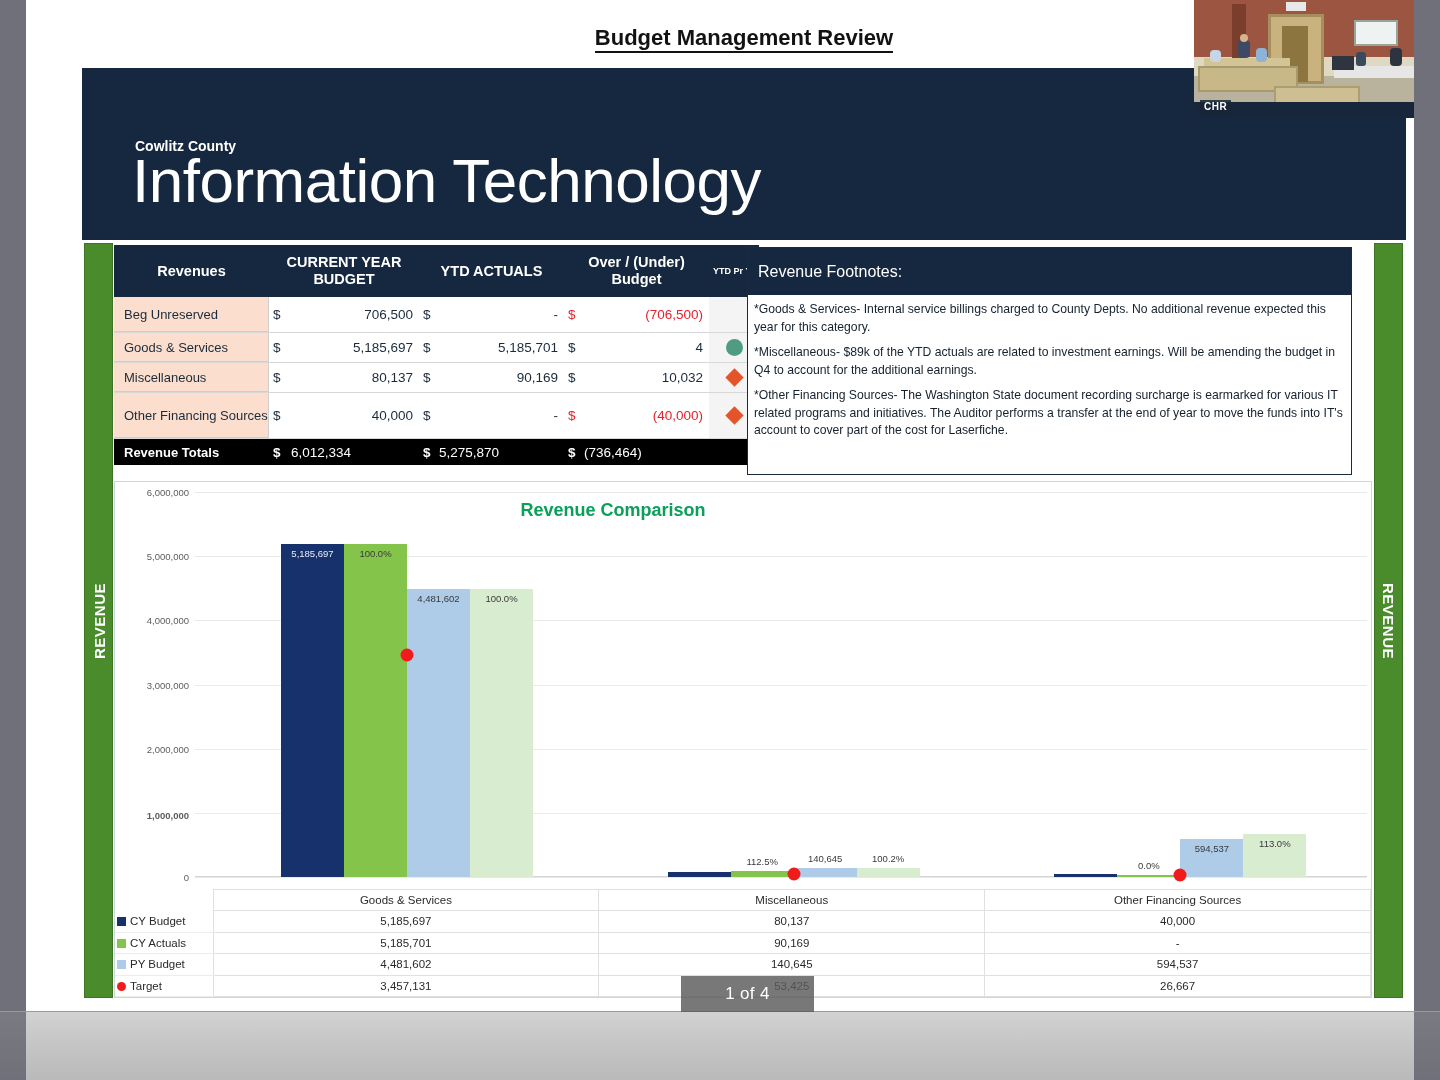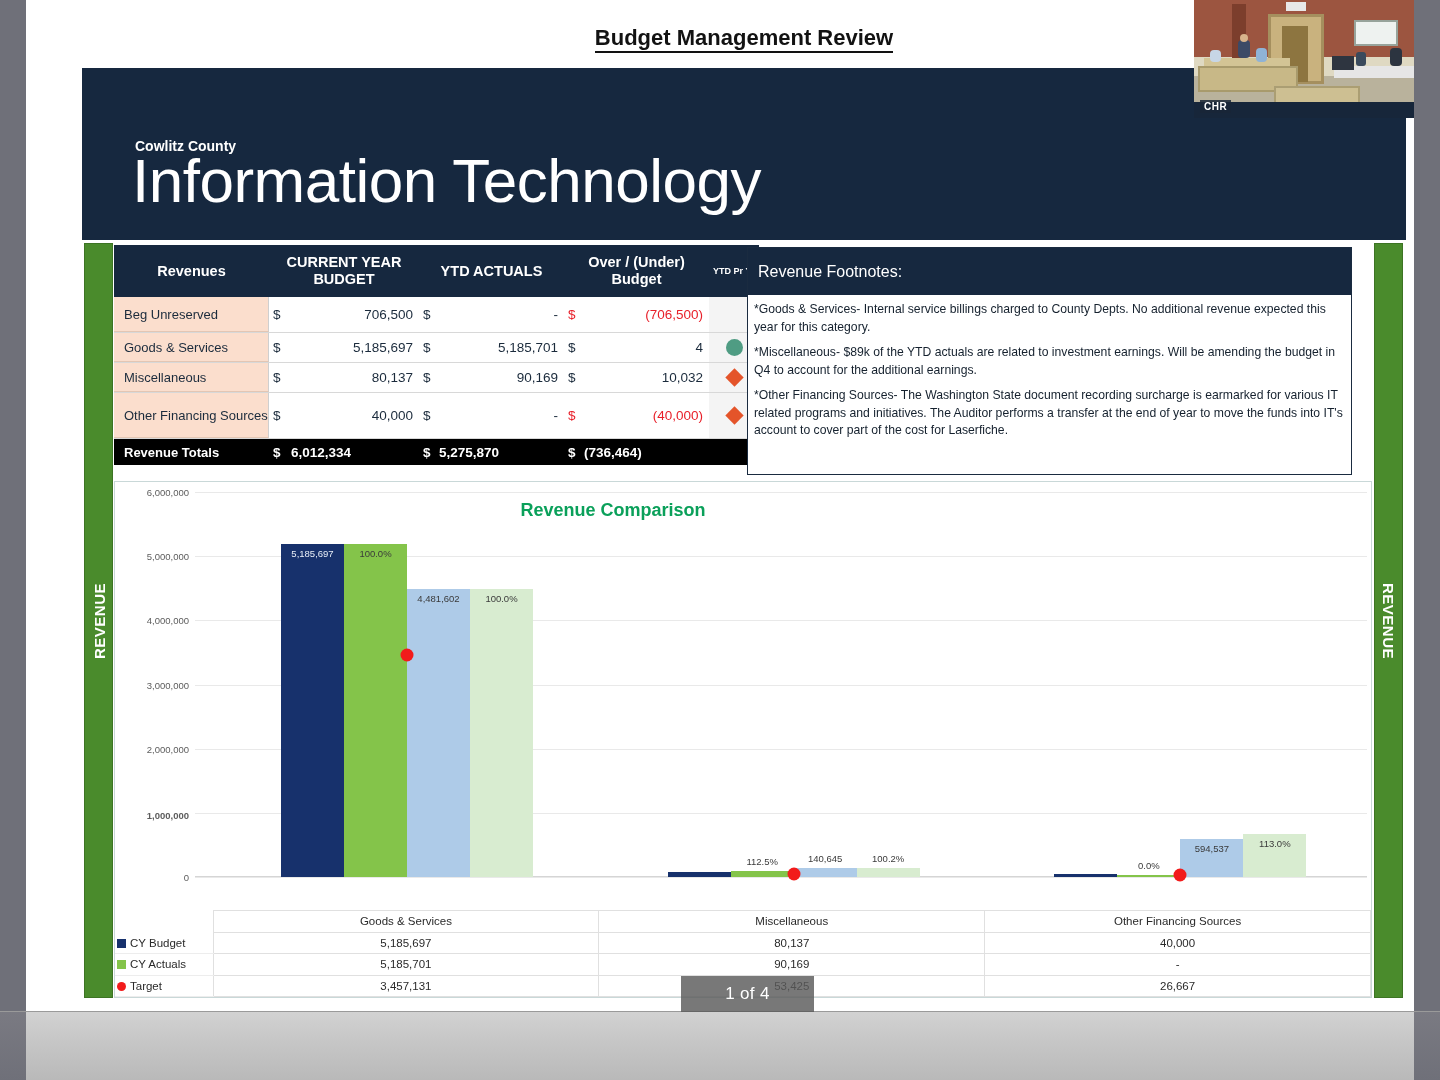--- a/index.html
+++ b/index.html
@@ -136,21 +136,21 @@
   .rev-row .ind { display:flex; align-items:center; justify-content:center; background:#f4f4f4; }
   .dot-green { width: 17px; height: 17px; border-radius: 50%; background: #4f9c83; }
   .dia-orange{ width: 13px; height: 13px; background: #e4542a; transform: rotate(45deg); }
   .r1 { height: 36px; } .r2 { height: 30px; } .r3 { height: 30px; } .r4 { height: 46px; }
   #rev-total {
     display: grid; grid-template-columns: 155px 22px 128px 20px 125px 20px 125px 50px;
     background: #000; color:#fff; height: 26px; align-items: center;
   }
   #rev-total .lbl { font-size: 13px; font-weight: bold; padding-left: 10px; background:transparent; border:0;}
   #rev-total .cur { font-size: 13.5px; font-weight: bold; padding-left:4px; color:#fff;}
-  #rev-total .num { font-size: 13.5px; font-weight: bold; padding-right:6px; justify-content:flex-end; color:#fff;}
+  #rev-total .num { font-size: 13.5px; font-weight: normal; padding-right:6px; justify-content:flex-end; color:#fff;}
 
   
   #footnotes {
     position: absolute; left: 721px; top: 247px; width: 605px; height: 228px;
     background: #ffffff; border: 1px solid #1a2b40;
   }
   #foot-head {
     background: #16283f; color: #fff; height: 47px; display:flex; align-items:center;
     padding-left: 10px; font-size: 16px;
   }
@@ -408,20 +408,26 @@
               <td>80,137</td>
               <td>40,000</td>
             </tr>
             <tr>
               <td class="legend"><span class="swatch" style="background:#84c44a"></span><span>CY Actuals</span></td>
               <td>5,185,701</td>
               <td>90,169</td>
               <td>-</td>
             </tr>
             <tr>
+              <td class="legend"><span class="swatch" style="background:#aecbe8"></span><span>PY Budget</span></td>
+              <td>4,481,602</td>
+              <td>140,645</td>
+              <td>594,537</td>
+            </tr>
+            <tr>
               <td class="legend"><span class="swatch round" style="background:#f21b1b"></span><span>Target</span></td>
               <td>3,457,131</td>
               <td>53,425</td>
               <td>26,667</td>
             </tr>
           </tbody>
       </table>
     </div>
 
     <div id="video-tile">

